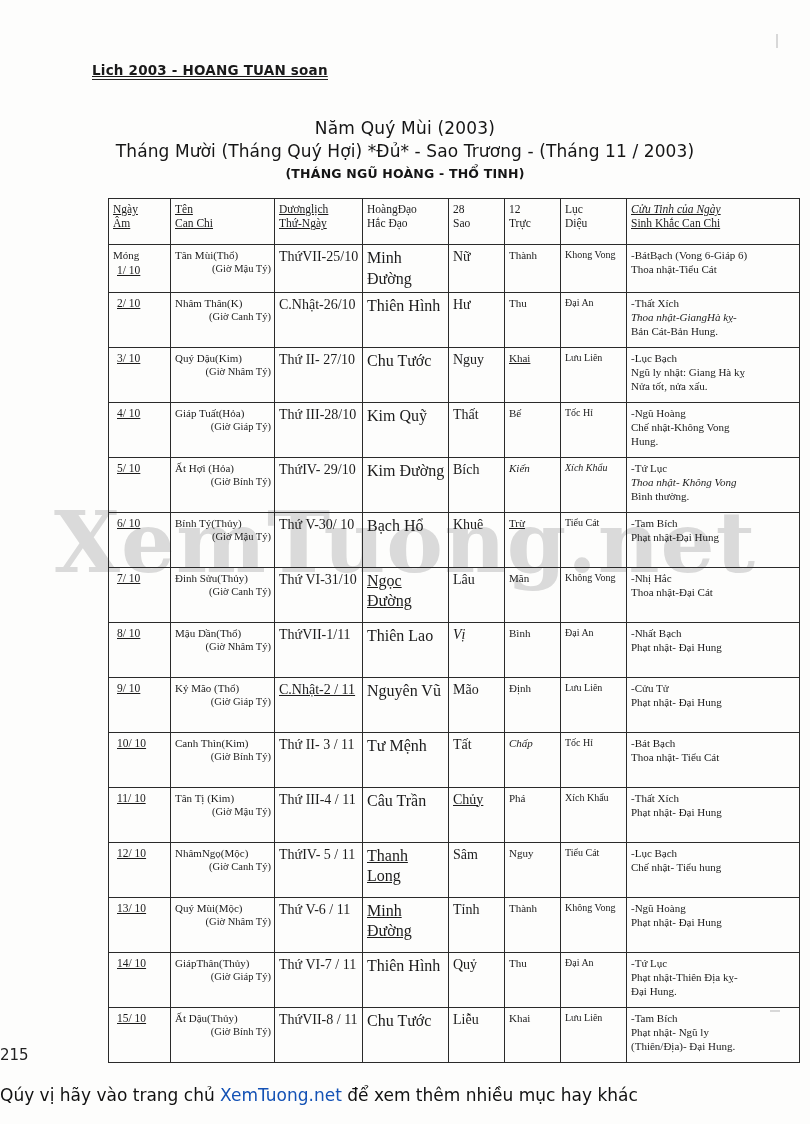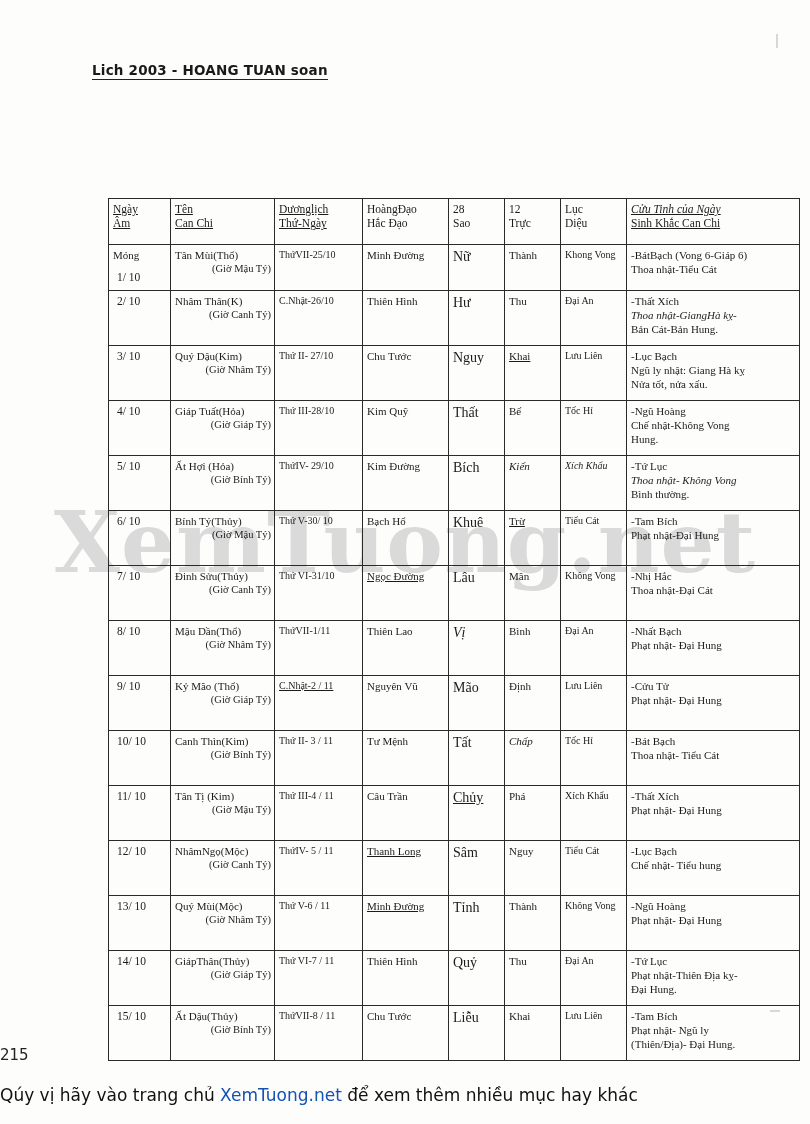--- a/index.html
+++ b/index.html
@@ -26,20 +26,21 @@
     position: absolute;
     left: 92px;
     top: 62px;
     font-family: "DejaVu Sans", sans-serif;
     font-size: 13.5px;
     font-weight: bold;
     letter-spacing: 0.2px;
     color: #1a1a1a;
     border-bottom: 1.6px solid #222;
     padding-bottom: 1px;
+    text-decoration: underline;
   }
   .title-block {
     position: absolute;
     left: 0;
     top: 118px;
     width: 810px;
     text-align: center;
   }
   .title-line1 {
     font-family: "DejaVu Sans", sans-serif;
@@ -101,30 +102,31 @@
   tbody td {
     height: 49px;
     line-height: 1.3;
   }
   tbody tr.first td { height: 40px; }
 
   .c-ngay { font-size: 11.5px; }
   .mong {
     display: block;
     font-size: 11px;
-    margin-bottom: 8px;
+    margin-bottom: 1px;
   }
   .daynum {
     display: inline-block;
+    text-decoration: underline;
     padding-left: 4px;
   }
   .c-ten { font-size: 11px; }
   .c-ten .gio { display: block; padding-left: 6px; font-size: 10.5px; text-align: right; }
-  .c-duong { font-size: 10px; }
-  .c-hoang { font-size: 11px; }
+  .c-duong { font-size: 14px; }
+  .c-hoang { font-size: 16px; }
   .c-28 { font-size: 14px; }
   .c-12 { font-size: 11px; }
   .c-luc { font-size: 10px; color: #3c3c3c; }
   .c-cuu { font-size: 11px; line-height: 1.28; }
   .c-cuu .l1 { display: block; }
   .c-cuu .l2 { display: block; }
   .c-cuu .l3 { display: block; }
 
   .it { font-style: italic; }
   .ul { text-decoration: underline; }
@@ -181,20 +183,25 @@
 </head>
 <body>
 
 <div class="page">
 
   <div class="edge-mark em1"></div>
   <div class="edge-mark em2"></div>
 
   <div class="doc-header">Lich 2003 - HOANG TUAN soan</div>
 
+  <div class="title-block">
+    <div class="title-line1">Năm Quý Mùi (2003)</div>
+    <div class="title-line2">Tháng Mười (Tháng Quý Hợi) *Đủ* - Sao Trương - (Tháng 11 / 2003)</div>
+    <div class="title-line3">(THÁNG NGŨ HOÀNG - THỔ TINH)</div>
+  </div>
 
   <div class="watermark">XemTuong.net</div>
 
   <table class="cal">
     <thead>
       <tr>
         <th class="hdr-ngay">
           <span class="u">Ngày</span><br>
           <span class="u">Âm</span>
         </th>

